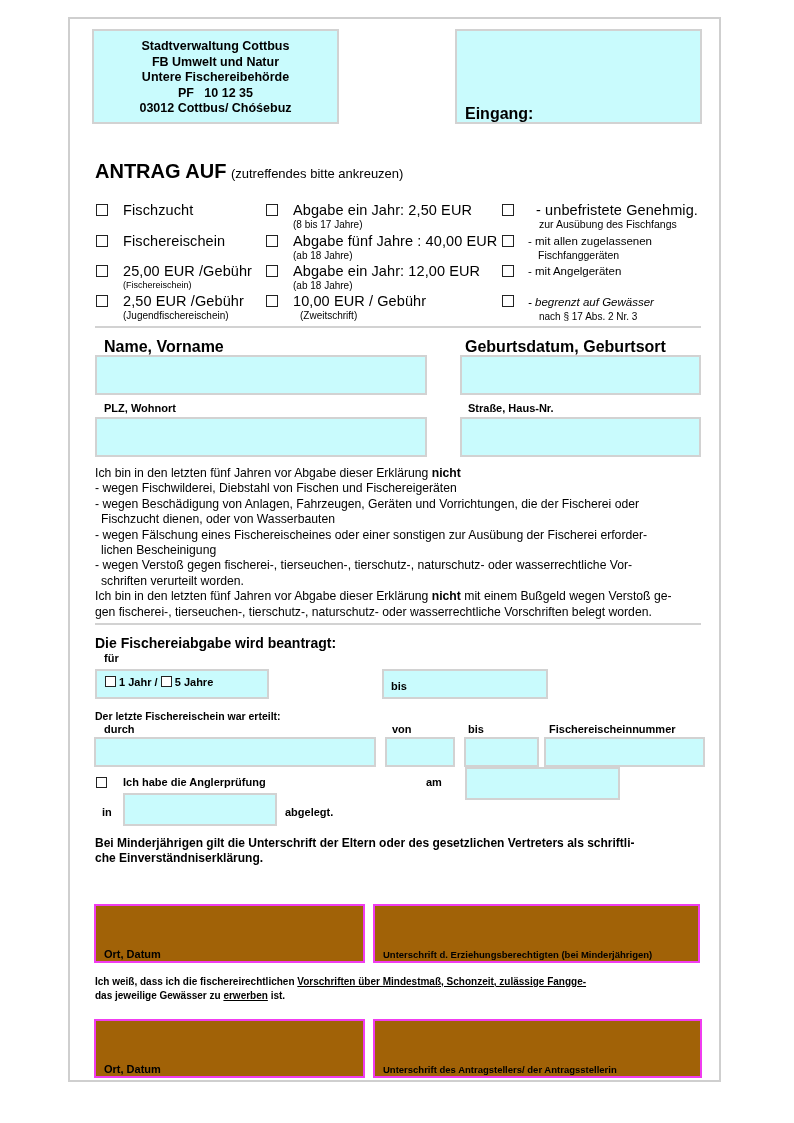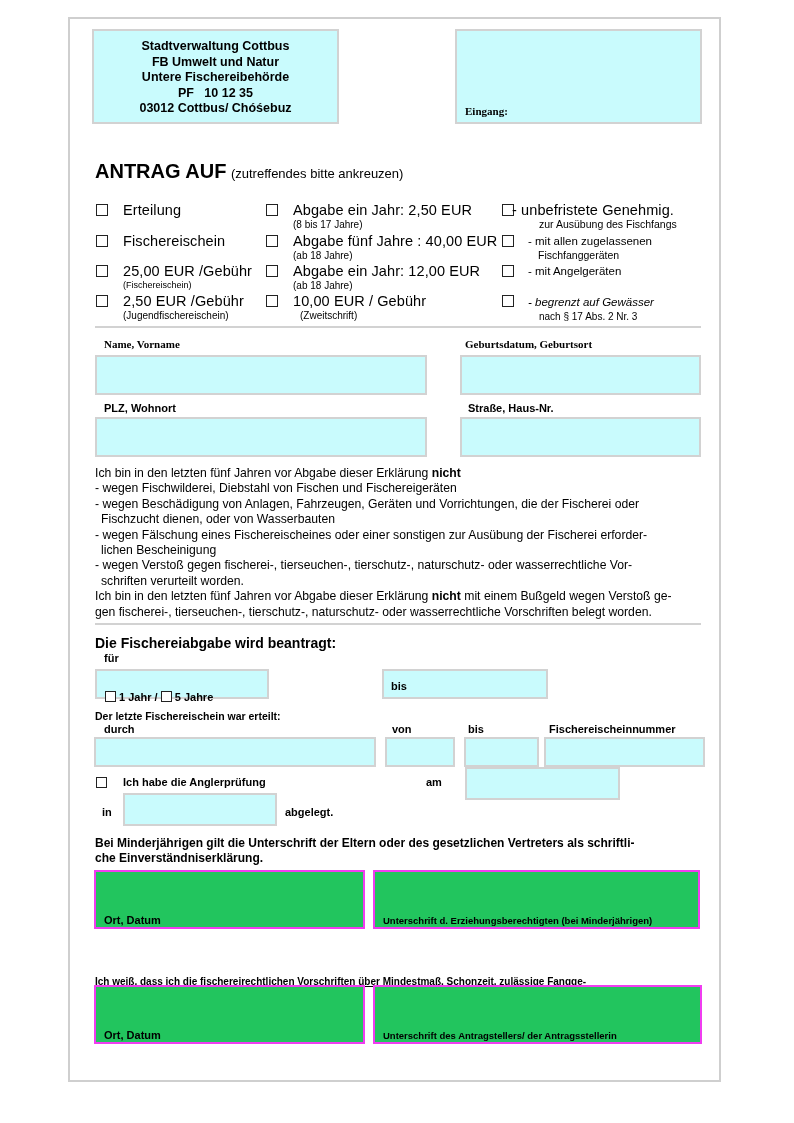--- a/index.html
+++ b/index.html
@@ -1,23 +1,23 @@
 <!DOCTYPE html>
 <html><head>
 <meta charset="utf-8">
 <style>
   html, body { margin:0; padding:0; background:#ffffff; }
   body { width:794px; height:1123px; position:relative; font-family:"Liberation Sans", sans-serif; color:#000; overflow:hidden; }
   .page { position:absolute; left:68px; top:17px; width:653px; height:1065px; border:2px solid #cfcfcf; box-sizing:border-box; background:#fff; }
   .abs { position:absolute; }
   .field { position:absolute; background:#c9fbfd; border:2px solid #d2d2d2; box-sizing:border-box; }
-  .sig { position:absolute; background:#22c55e; border:2px solid #f03cf0; box-sizing:border-box; }
+  .sig { position:absolute; background:#a16207; border:2px solid #f03cf0; box-sizing:border-box;margin-top:34px; }
   .addr { text-align:center; font-weight:bold; font-size:12.5px; line-height:15.5px; padding-top:8px; }
   .lbl-b { font-weight:bold; font-size:11px; }
-  .lbl-b13 { font-weight:bold; font-size:11px;font-family:Liberation Serif, serif; }
+  .lbl-b13 { font-weight:bold; font-size:16px; }
   .cb { position:absolute; width:12px; height:12px; border:1.3px solid #222; box-sizing:border-box; background:#fff; }
   .cb-sm { display:inline-block; width:11px; height:11px; border:1.2px solid #222; box-sizing:border-box; vertical-align:-1px; background:#fff; }
   .opt { position:absolute; font-size:14.5px; line-height:16px; white-space:nowrap; letter-spacing:0.1px; }
   .sub { position:absolute; font-size:10px; line-height:11px; white-space:nowrap; }
   .opt-sm { position:absolute; font-size:11.5px; line-height:13px; white-space:nowrap; }
   .sep { position:absolute; left:95px; width:606px; height:2px; background:#d2d2d2; }
   .decl { position:absolute; left:95px; width:610px; font-size:12.2px; line-height:15.4px; }
   .decl div { white-space:nowrap; }
   .indent { padding-left:6px; }
   .para-b { position:absolute; left:95px; font-weight:bold; font-size:11.5px; line-height:14.5px; white-space:nowrap; }
@@ -38,21 +38,21 @@
 <div class="field" style="left:455px;top:29px;width:247px;height:95px;">
   <span class="abs lbl-b13" style="left:8px;top:74px;">Eingang:</span>
 </div>
 
 <div class="abs" style="left:95px;top:160px;white-space:nowrap;">
   <span style="font-weight:bold;font-size:20px;">ANTRAG AUF</span>
   <span style="font-size:13px;">(zutreffendes bitte ankreuzen)</span>
 </div>
 
 <div class="cb" style="left:96px;top:204px;"></div>
-<div class="opt" style="left:123px;top:202px;">Erteilung</div>
+<div class="opt" style="left:123px;top:202px;">Fischzucht</div>
 <div class="cb" style="left:96px;top:235px;"></div>
 <div class="opt" style="left:123px;top:233px;">Fischereischein</div>
 <div class="cb" style="left:96px;top:265px;"></div>
 <div class="opt" style="left:123px;top:263px;">25,00 EUR /Gebühr</div>
 <div class="sub" style="left:123px;top:280px;font-size:9px;">(Fischereischein)</div>
 <div class="cb" style="left:96px;top:295px;"></div>
 <div class="opt" style="left:123px;top:293px;">2,50 EUR /Gebühr</div>
 <div class="sub" style="left:123px;top:310px;">(Jugendfischereischein)</div>
 
 <div class="cb" style="left:266px;top:204px;"></div>
@@ -62,21 +62,21 @@
 <div class="opt" style="left:293px;top:233px;">Abgabe fünf Jahre : 40,00 EUR</div>
 <div class="sub" style="left:293px;top:250px;">(ab 18 Jahre)</div>
 <div class="cb" style="left:266px;top:265px;"></div>
 <div class="opt" style="left:293px;top:263px;">Abgabe ein Jahr: 12,00 EUR</div>
 <div class="sub" style="left:293px;top:280px;">(ab 18 Jahre)</div>
 <div class="cb" style="left:266px;top:295px;"></div>
 <div class="opt" style="left:293px;top:293px;">10,00 EUR / Gebühr</div>
 <div class="sub" style="left:300px;top:310px;">(Zweitschrift)</div>
 
 <div class="cb" style="left:502px;top:204px;"></div>
-<div class="opt" style="left:512px;top:202px;">- unbefristete Genehmig.</div>
+<div class="opt" style="left:536px;top:202px;">- unbefristete Genehmig.</div>
 <div class="sub" style="left:539px;top:219px;font-size:10.5px;">zur Ausübung des Fischfangs</div>
 <div class="cb" style="left:502px;top:235px;"></div>
 <div class="opt-sm" style="left:528px;top:235px;">- mit allen zugelassenen</div>
 <div class="sub" style="left:538px;top:250px;font-size:10.5px;">Fischfanggeräten</div>
 <div class="cb" style="left:502px;top:265px;"></div>
 <div class="opt-sm" style="left:528px;top:265px;">- mit Angelgeräten</div>
 <div class="cb" style="left:502px;top:295px;"></div>
 <div class="opt-sm" style="left:528px;top:296px;font-style:italic;">- begrenzt auf Gewässer</div>
 <div class="sub" style="left:539px;top:311px;">nach § 17 Abs. 2 Nr. 3</div>
 
@@ -104,21 +104,21 @@
   <div><span>Ich bin in den letzten fünf Jahren vor Abgabe dieser Erklärung </span><b>nicht</b><span> mit einem Bußgeld wegen Verstoß ge-</span></div>
   <div>gen fischerei-, tierseuchen-, tierschutz-, naturschutz- oder wasserrechtliche Vorschriften belegt worden.</div>
 </div>
 
 <div class="sep" style="top:623px;"></div>
 
 <div class="abs" style="left:95px;top:635px;font-weight:bold;font-size:14px;">Die Fischereiabgabe wird beantragt:</div>
 <div class="abs lbl-b" style="left:104px;top:652px;">für</div>
 
 <div class="field" style="left:95px;top:669px;width:174px;height:30px;">
-  <div class="abs lbl-b" style="left:8px;top:20px;white-space:nowrap;">
+  <div class="abs lbl-b" style="left:8px;top:5px;white-space:nowrap;">
     <span class="cb-sm"></span>
     <span>1 Jahr /</span>
     <span class="cb-sm"></span>
     <span>5 Jahre</span>
   </div>
 </div>
 <div class="field" style="left:382px;top:669px;width:166px;height:30px;">
   <span class="abs lbl-b" style="left:7px;top:9px;">bis</span>
 </div>
 

